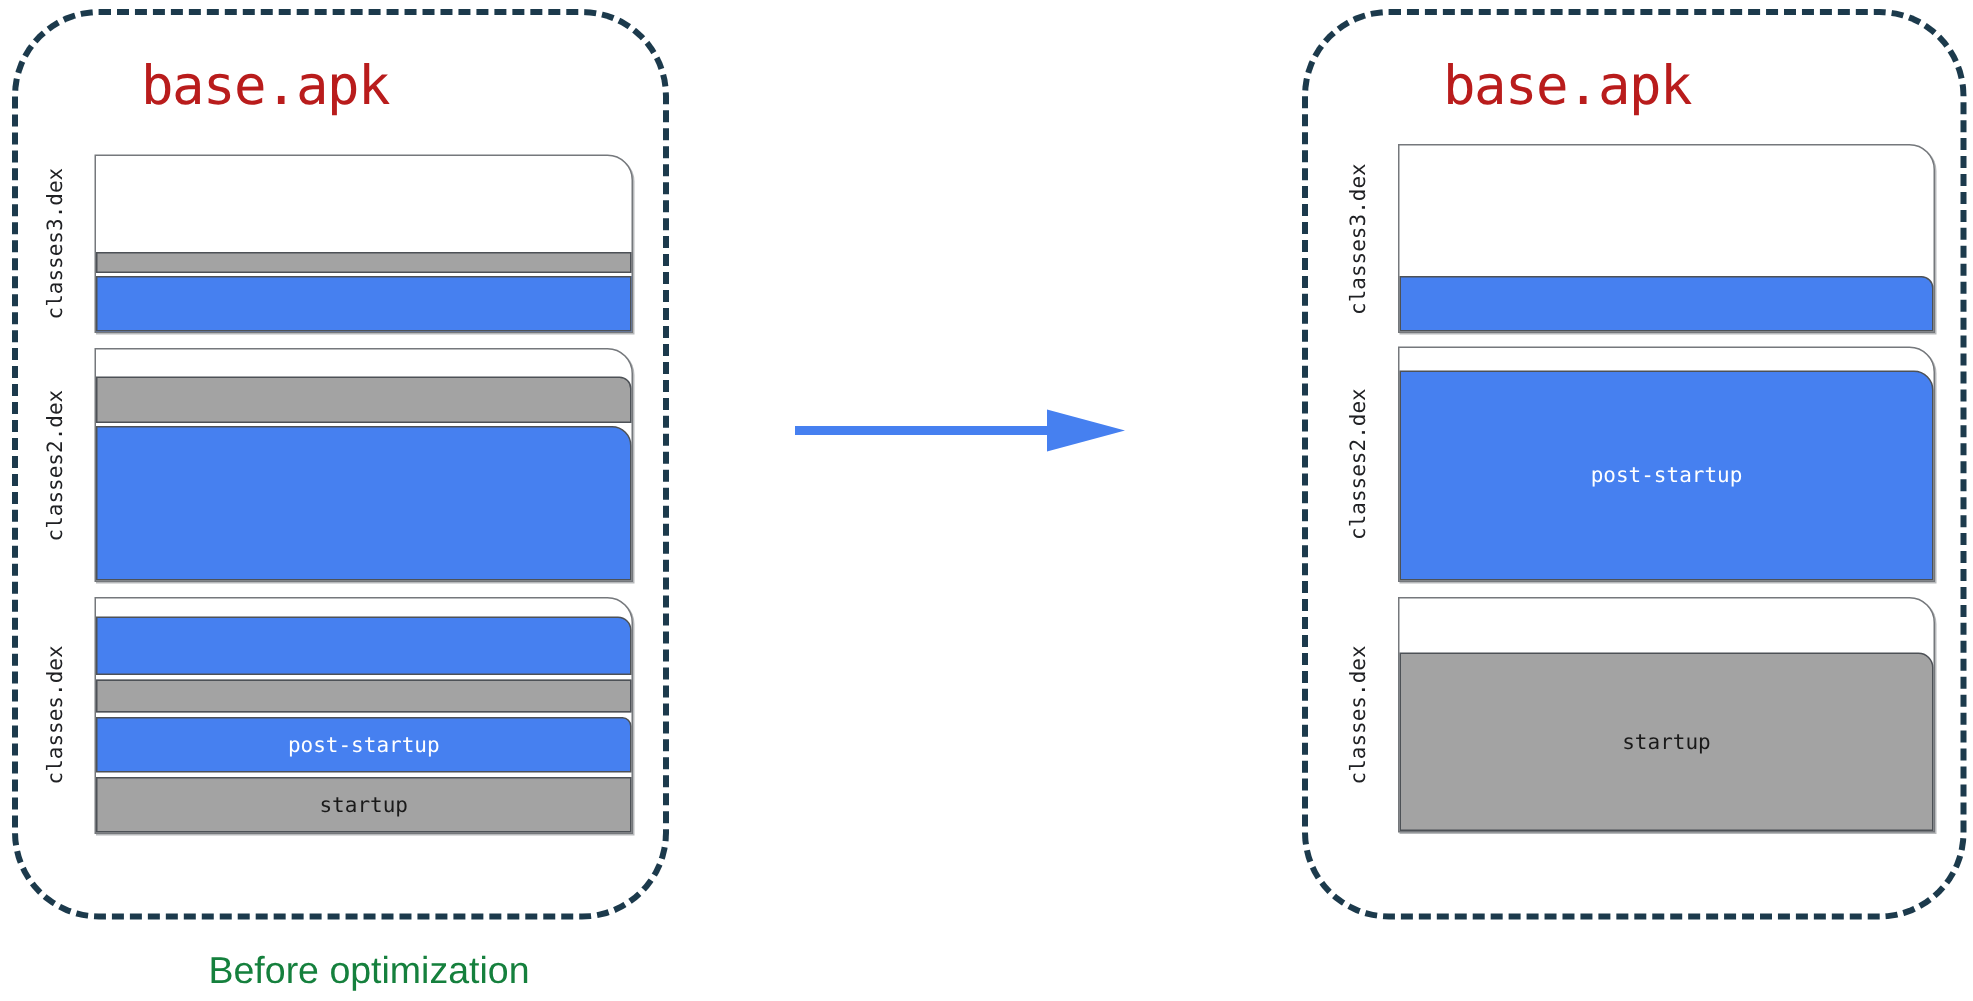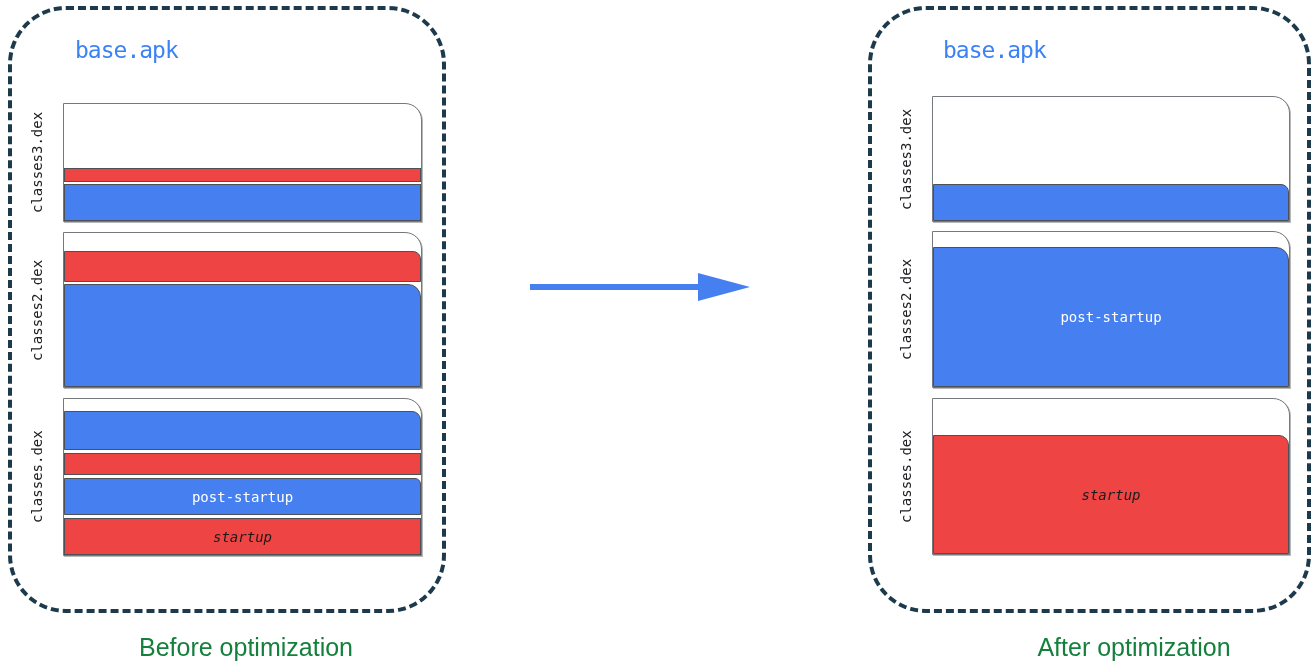--- a/index.html
+++ b/index.html
@@ -9,21 +9,21 @@
     color:#202124;
   }
   
   .panel{
     position:absolute;box-sizing:border-box;
     border:4px dashed #1c3a4c;border-radius:58px;background:transparent;
   }
   #panel-before{left:8px;top:6px;width:438px;height:607px;}
   #panel-after{left:868px;top:6px;width:443px;height:607px;}
 
-  .apk-title{position:absolute;font-size:23px;letter-spacing:-1px;color:#3b82f6;}
+  .apk-title{position:absolute;font-size:36px;letter-spacing:-1px;color:#b91c1c;margin-left:19px;}
   #title-before{left:75px;top:37px;}
   #title-after{left:943px;top:37px;}
 
   
   .file{
     position:absolute;box-sizing:border-box;background:#fff;
     border:1px solid #75787c;border-top-right-radius:17px;
     box-shadow:1px 1px 0 rgba(95,99,104,.45);
   }
   #file-b3{left:63px;top:103px;width:359px;height:119px;}
@@ -33,21 +33,21 @@
   #file-a2{left:932px;top:231px;width:358px;height:157px;}
   #file-a1{left:932px;top:398px;width:358px;height:157px;}
 
   
   .seg{
     position:absolute;left:0;right:0;box-sizing:border-box;
     border:1px solid #4d5156;
     display:flex;align-items:center;justify-content:center;
     font-size:14px;letter-spacing:0;
   }
-  .seg.green{background:#ef4444;color:#1a1a1a;font-style:italic;}
+  .seg.green{background:#a3a3a3;color:#1a1a1a;}
   .seg.blue{background:#4680f0;color:#ffffff;}
 
   
   #b3-green{top:64px;height:14px;}
   #b3-blue{top:80px;height:37px;}
   
   #b2-green{top:18px;height:31px;border-top-right-radius:8px;}
   #b2-blue{top:51px;height:103px;border-top-right-radius:13px;}
   
   #b1-blue1{top:12px;height:39px;border-top-right-radius:9px;}
@@ -131,15 +131,14 @@
   <div class="file" id="file-a2">
     <div class="seg blue" id="a2-blue">post-startup</div>
   </div>
 
   <div class="vlabel" id="vl-a1">classes.dex</div>
   <div class="file" id="file-a1">
     <div class="seg green" id="a1-green">startup</div>
   </div>
 
   <div class="caption" id="caption-before">Before optimization</div>
-  <div class="caption" id="caption-after">After optimization</div>
 
 </div>
 
 </body></html>

